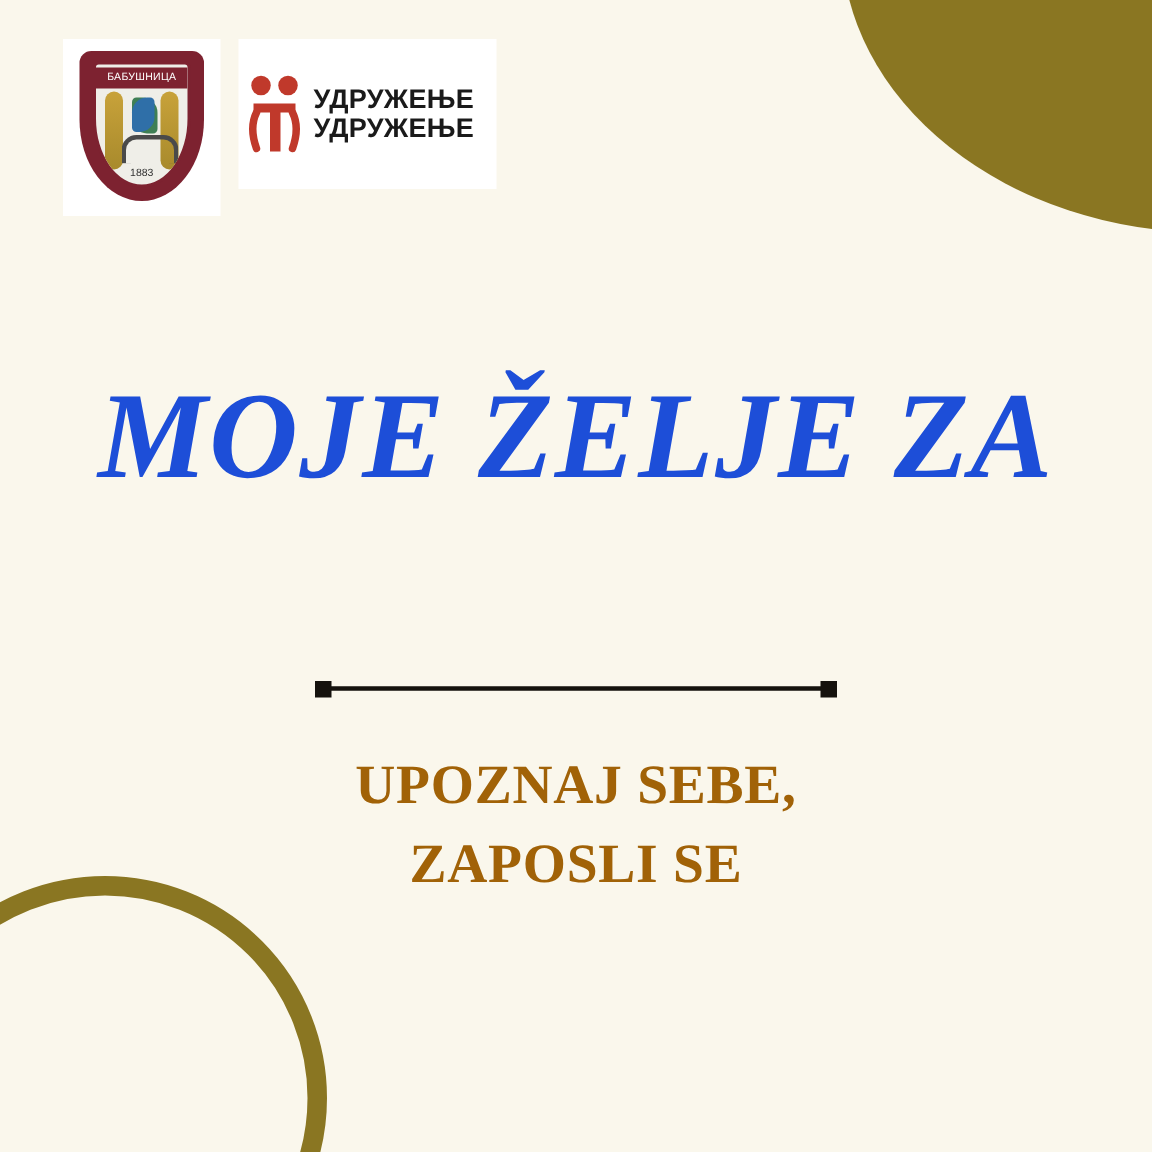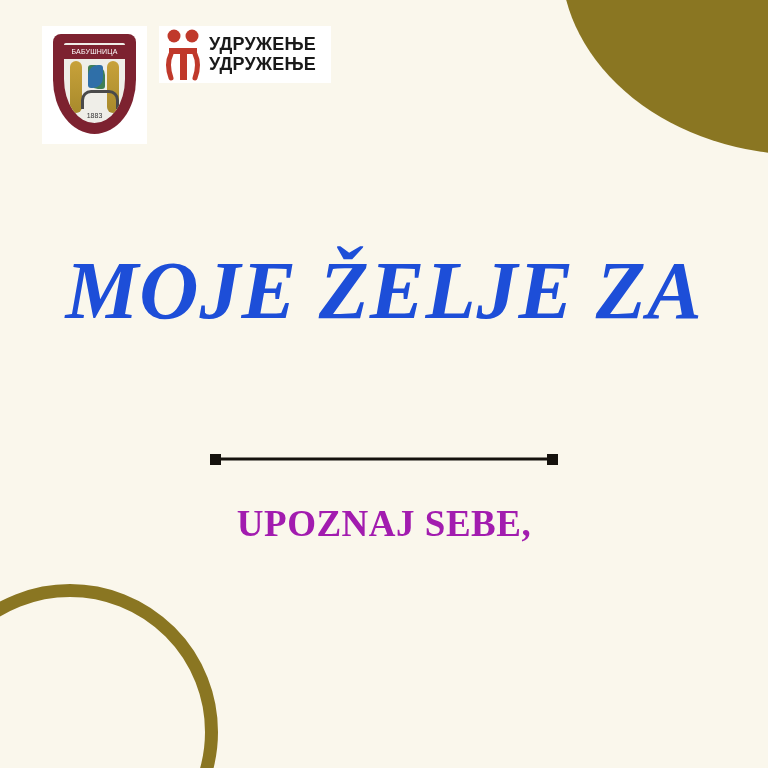--- a/index.html
+++ b/index.html
@@ -141,21 +141,21 @@
     bottom: 4px;
     left: 0;
     width: 100%;
     text-align: center;
     font-size: 7px;
     color: #333;
   }
 
   .assoc {
     width: 172px;
-    height: 57px;
+    height: 100px;
     background: #ffffff;
     display: flex;
     align-items: center;
     gap: 6px;
     padding-left: 4px;
     box-sizing: border-box;
   }
   .assoc-mark {
     position: relative;
     width: 40px;
@@ -228,21 +228,21 @@
     position: absolute;
     top: 498px;
     left: 0;
     width: 768px;
     text-align: center;
     font-family: "Liberation Serif", serif;
     font-weight: bold;
     font-size: 37px;
     line-height: 1.43;
     letter-spacing: .5px;
-    color: #a21caf;
+    color: #a16207;
   }
   .subtitle span { display: block; }
 </style>
 </head>
 <body>
 
 <div class="poster">
 
   <div class="deco-quarter"></div>
   <div class="deco-ring"></div>
@@ -285,15 +285,16 @@
   </h1>
 
   <div class="divider">
     <div class="bar"></div>
     <div class="sq"></div>
     <div class="sq"></div>
   </div>
 
   <div class="subtitle">
     <span>UPOZNAJ SEBE,</span>
+    <span>ZAPOSLI SE</span>
   </div>
 
 </div>
 
 </body></html>

